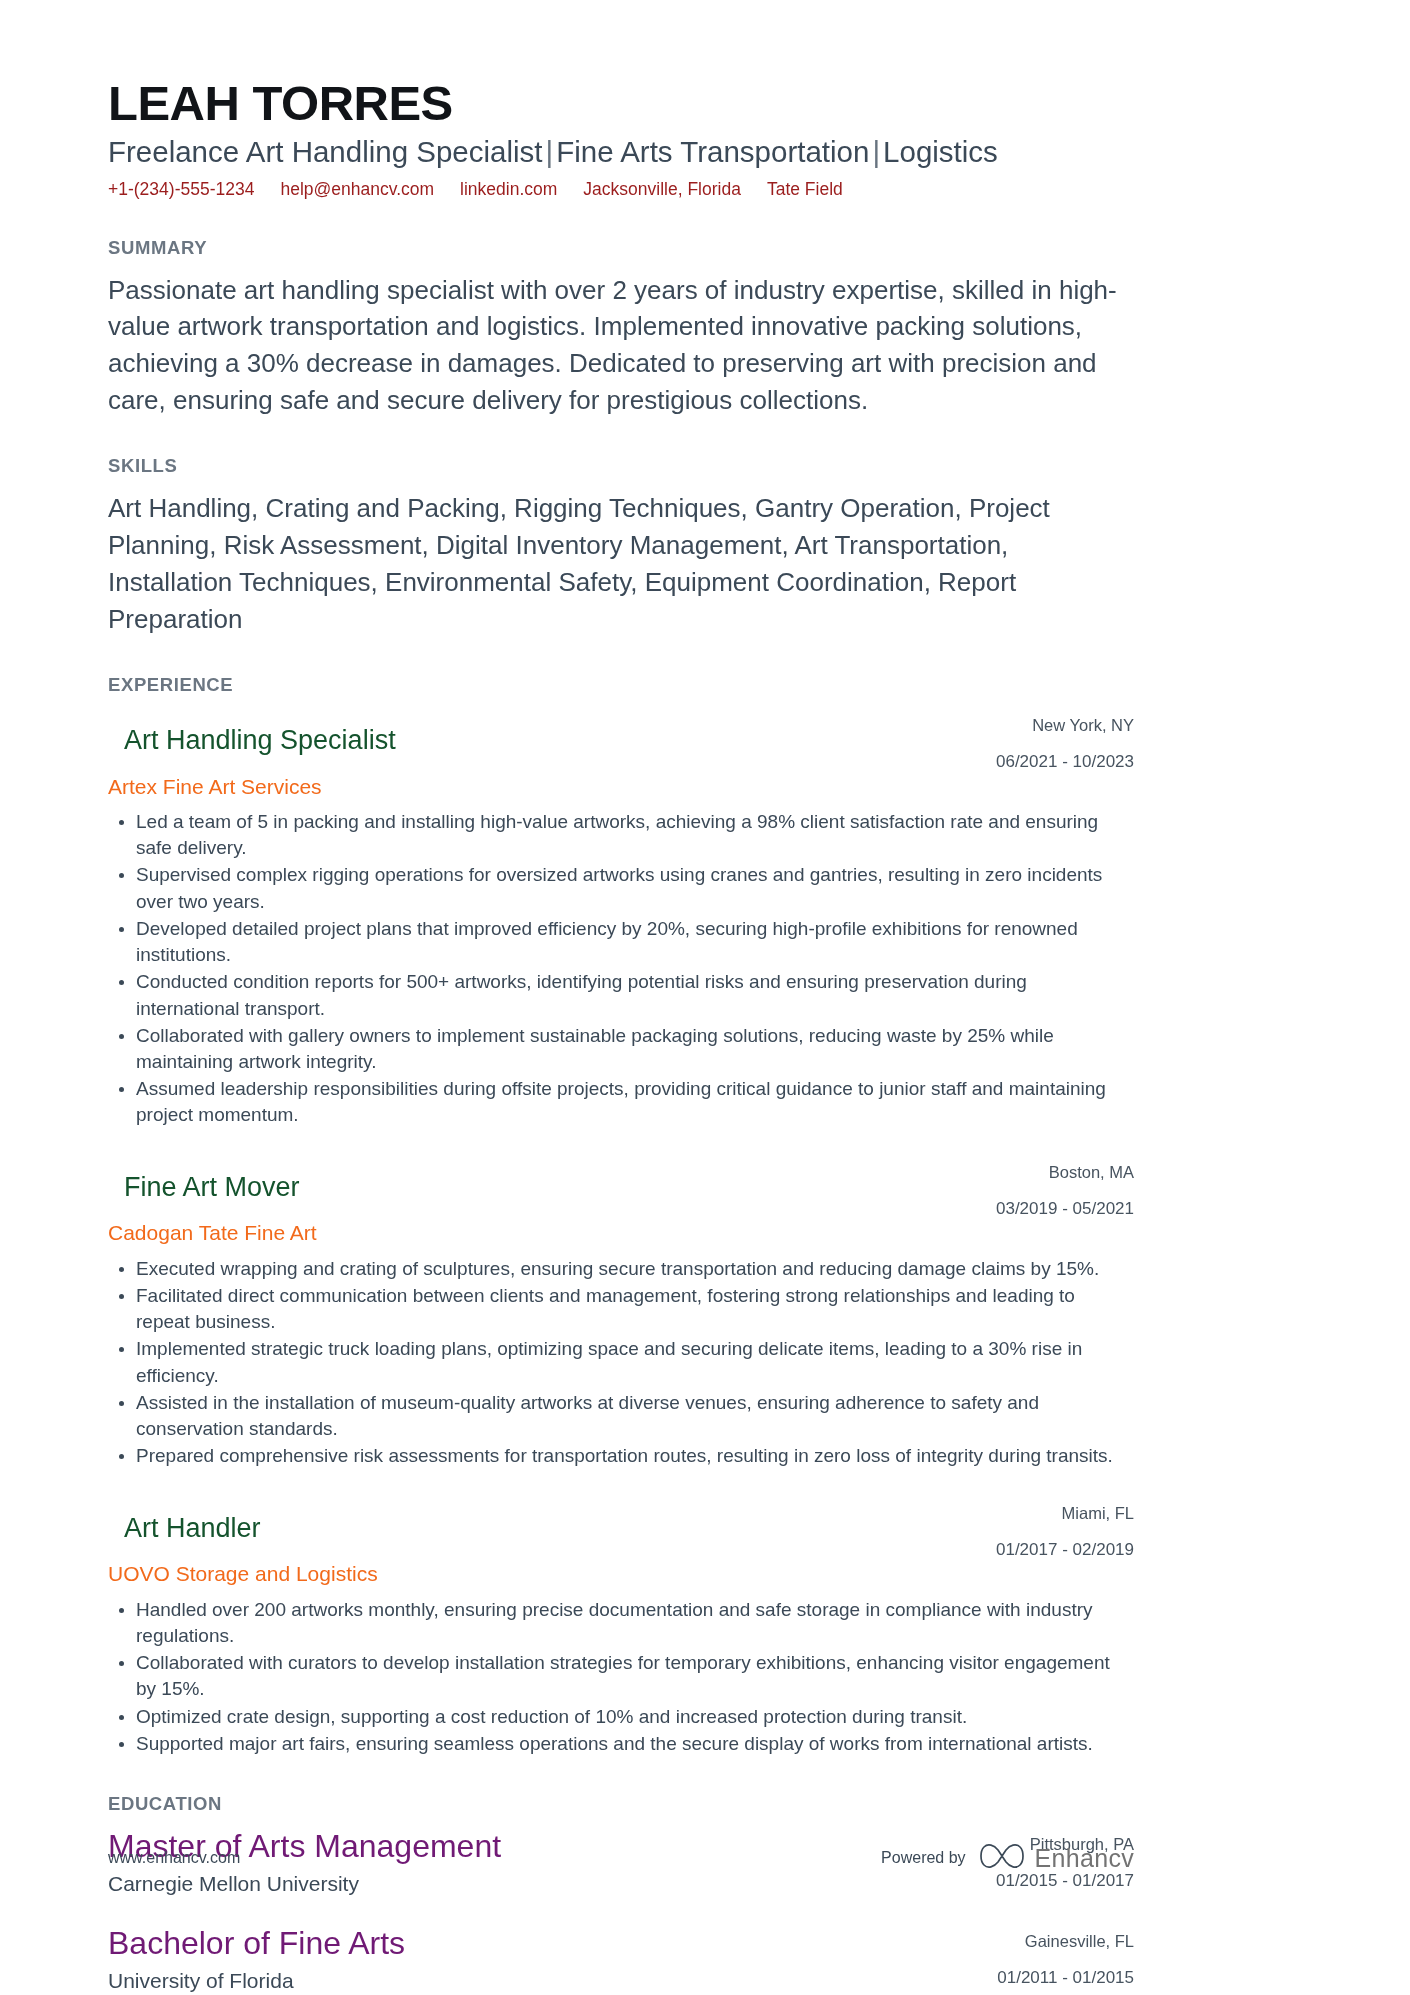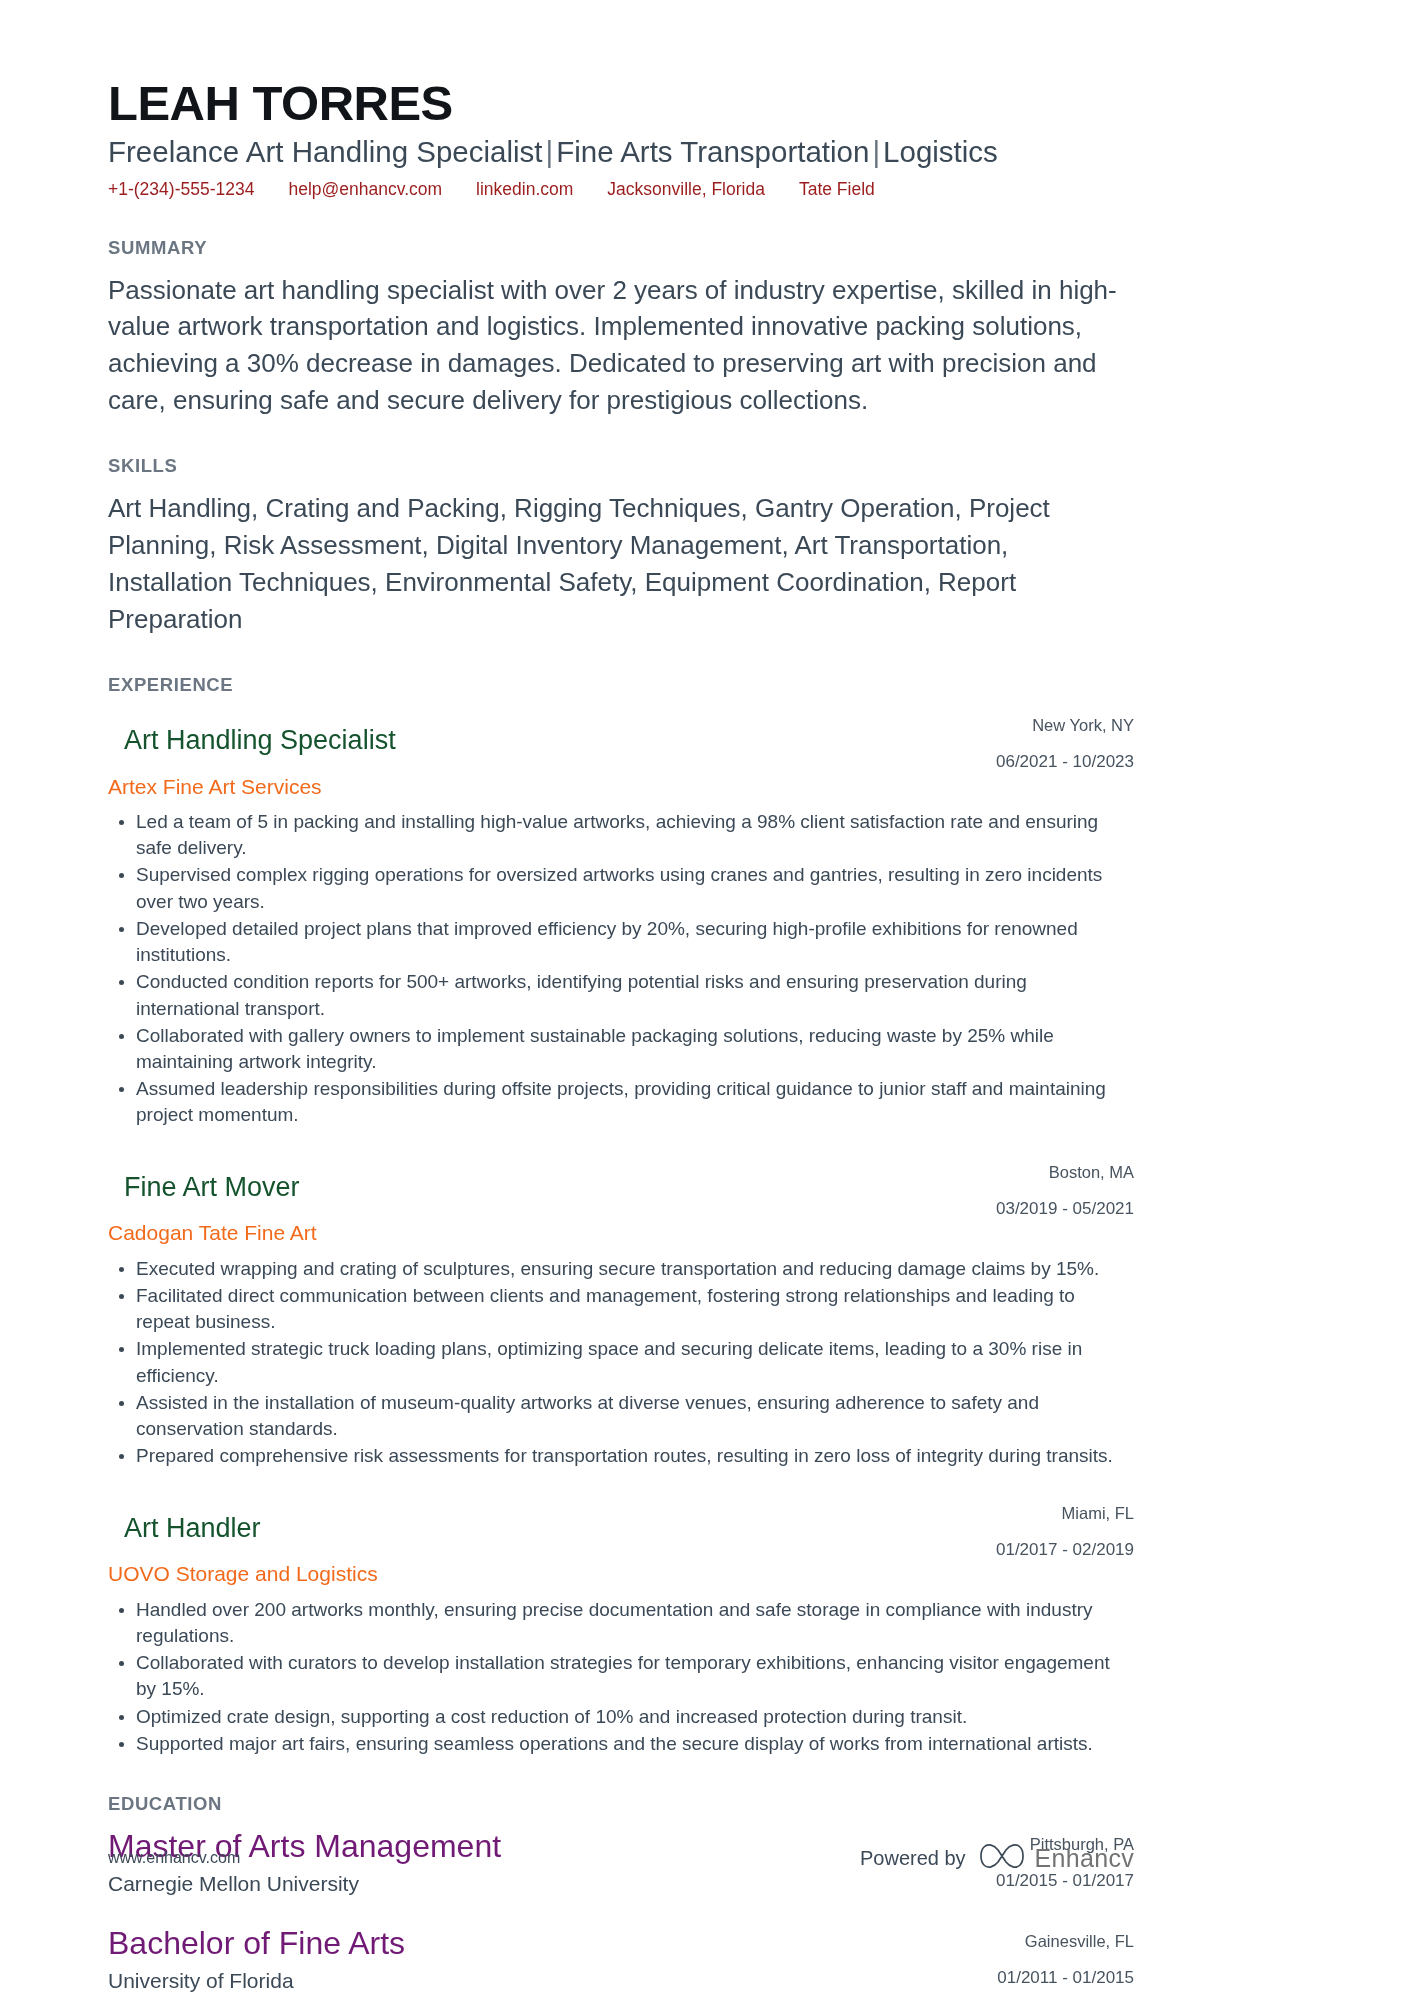--- a/index.html
+++ b/index.html
@@ -47,21 +47,21 @@
     font-weight: 300;
     padding: 0 3px;
   }
   .contact {
     font-size: 17.5px;
     color: #9b1d1d;
     line-height: 1.3;
     margin: 0 0 0 0;
     display: flex;
     flex-wrap: wrap;
-    gap: 16px;
+    gap: 8px;
   }
   .contact .citem {
     margin-right: 18px;
     white-space: nowrap;
   }
 
   
   .section { margin-top: 36px; }
 
   .sec-title {
@@ -180,21 +180,21 @@
   .footer-url {
     font-size: 16px;
     color: #3b4957;
   }
   .footer-right {
     display: flex;
     align-items: center;
     gap: 13px;
   }
   .powered {
-    font-size: 20px;
+    font-size: 16px;
     color: #3b4957;
   }
   .brand {
     display: flex;
     align-items: center;
     gap: 10px;
   }
   .brand-name {
     font-size: 25px;
     color: #737373;

